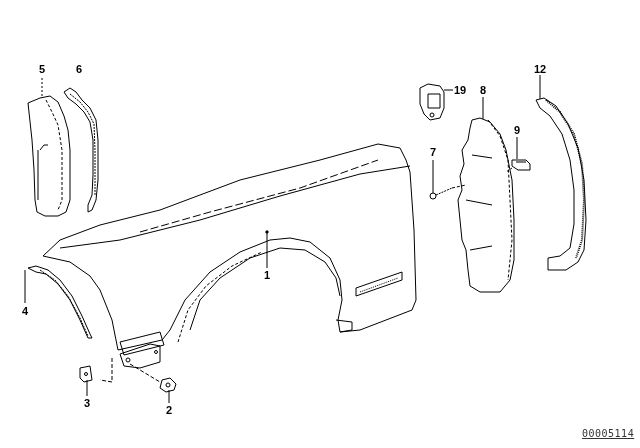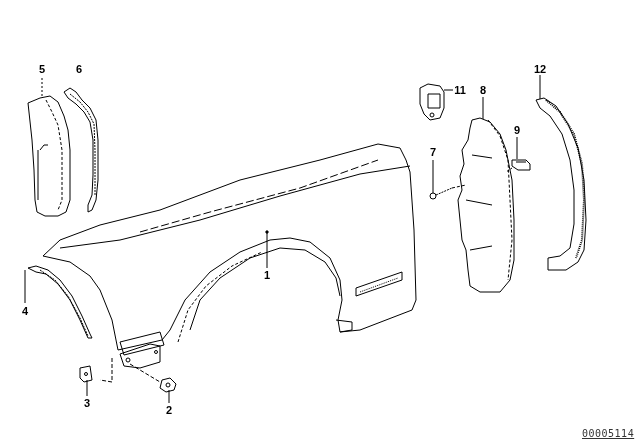--- a/index.html
+++ b/index.html
@@ -111,15 +111,15 @@
 <div class="callout" style="left:267px; top:275px;">1</div>
 <div class="callout" style="left:169px; top:410px;">2</div>
 <div class="callout" style="left:87px; top:403px;">3</div>
 <div class="callout" style="left:25px; top:311px;">4</div>
 <div class="callout" style="left:42px; top:69px;">5</div>
 <div class="callout" style="left:79px; top:69px;">6</div>
 <div class="callout" style="left:433px; top:152px;">7</div>
 <div class="callout" style="left:483px; top:90px;">8</div>
 <div class="callout" style="left:517px; top:130px;">9</div>
 <div class="callout" style="left:540px; top:69px;">12</div>
-<div class="callout" style="left:460px; top:90px;">11</div>
+<div class="callout" style="left:460px; top:90px;">19</div>
 
 <div class="code">00005114</div>
 
 </body></html>

